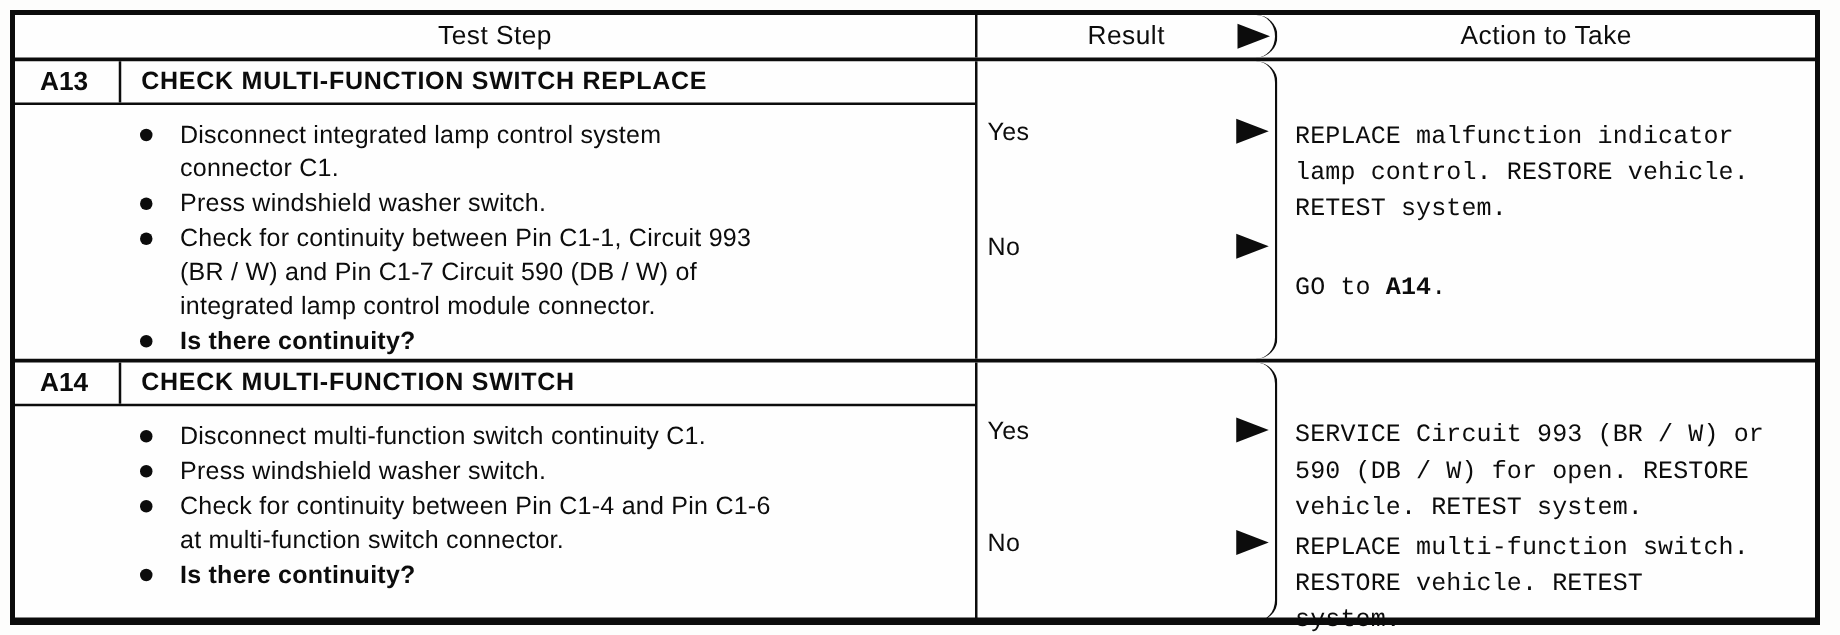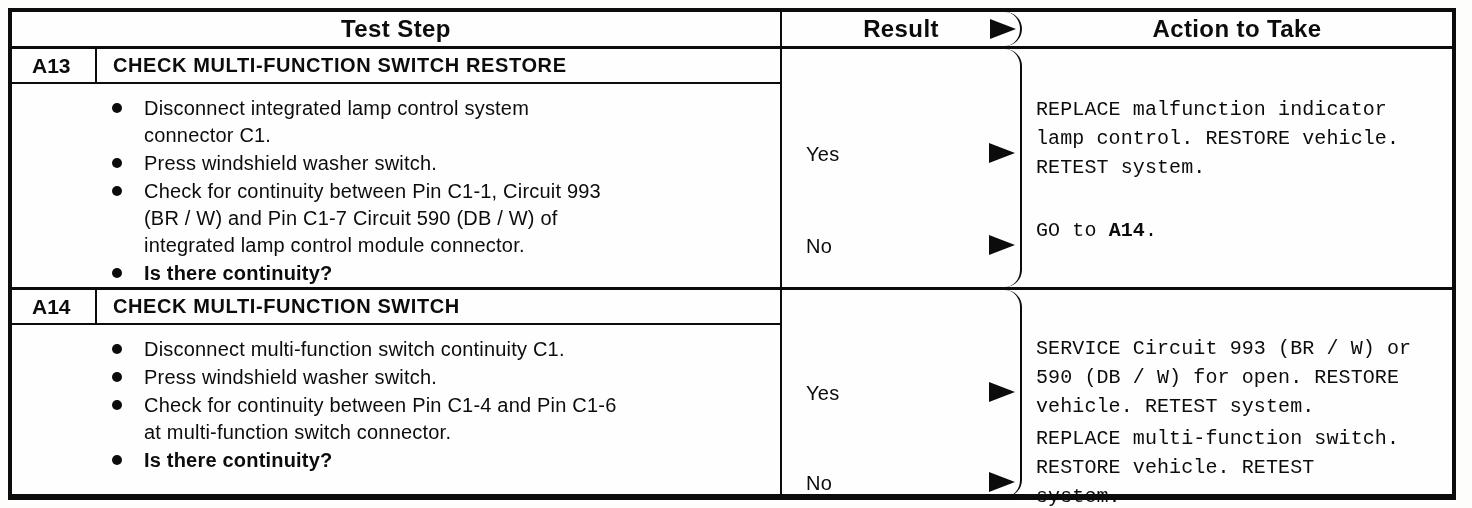--- a/index.html
+++ b/index.html
@@ -15,21 +15,21 @@
     box-sizing:border-box;background:#fefefe;
     border:4px solid #0c0c0c;border-bottom-width:6px;
   }
   .cell{box-sizing:border-box;}
   .col-step{width:770px;border-right:2px solid #0c0c0c;}
   .col-result{width:240px;border-right:2px solid #0c0c0c;position:relative;border-radius:17px;}
   .col-action{flex:1;position:relative;}
   
   .hdr{display:flex;height:34px;border-bottom:3px solid #0c0c0c;}
   .hdr-cell{display:flex;align-items:center;justify-content:center;position:relative;}
-  .hdr-label{font-weight:bold;font-size:24px;letter-spacing:.4px;}
+  .hdr-label{font-weight:normal;font-size:21px;letter-spacing:.4px;}
   .hdr-arrow{position:absolute;right:4px;top:50%;transform:translateY(-50%);}
   
   .arrow{width:0;height:0;display:inline-block;
     border-top:10px solid transparent;border-bottom:10px solid transparent;
     border-left:26px solid #0c0c0c;}
   
   .row{display:flex;position:relative;}
   .row-a13{height:238px;border-bottom:3px solid #0c0c0c;}
   .row-a14{height:207px;}
   .band{display:flex;align-items:center;height:35px;box-sizing:border-box;
@@ -37,21 +37,21 @@
   .stepid{width:85px;height:100%;box-sizing:border-box;flex:0 0 85px;
     border-right:2px solid #0c0c0c;display:flex;align-items:center;
     padding-left:20px;font-weight:bold;font-size:21px;}
   .steptitle{padding-left:16px;font-weight:bold;font-size:20px;letter-spacing:.6px;white-space:nowrap;}
   .bullets{padding:11px 0 0 100px;}
   .bullet{display:flex;align-items:flex-start;margin-bottom:1px;}
   .dot{flex:0 0 10px;width:10px;height:10px;border-radius:50%;background:#0c0c0c;margin-top:8px;}
   .btext{padding-left:22px;font-size:20px;line-height:27px;white-space:pre-line;letter-spacing:.2px;}
   .bullet.strong .btext{font-weight:bold;}
   
-  .outcome{position:absolute;left:24px;right:0;height:22px;margin-top:48px;}
+  .outcome{position:absolute;left:8px;right:0;height:22px;}
   .rlabel{font-size:20px;letter-spacing:.3px;}
   .outcome .arrow{position:absolute;right:5px;top:0;}
   .action{position:absolute;left:14px;right:4px;font-size:20px;line-height:29px;
     white-space:pre-line;letter-spacing:.1px;font-family:Liberation Mono, monospace;}
   .b{font-weight:bold;}
   .t1{top:46px;} .t2{top:138px;}
   .u1{top:44px;} .u2{top:134px;}
 </style>
 </head>
 <body>
@@ -69,21 +69,21 @@
       </div>
       <div class="cell col-action hdr-cell">
         <span class="hdr-label">Action to Take</span>
       </div>
     </div>
 
     <div class="row row-a13">
       <div class="cell col-step">
         <div class="band">
           <div class="stepid">A13</div>
-          <div class="steptitle">CHECK MULTI-FUNCTION SWITCH RESTORE</div>
+          <div class="steptitle">CHECK MULTI-FUNCTION SWITCH REPLACE</div>
         </div>
         <div class="bullets">
           <div class="bullet">
             <span class="dot"></span>
             <span class="btext">Disconnect integrated lamp control system
 connector C1.</span>
           </div>
           <div class="bullet">
             <span class="dot"></span>
             <span class="btext">Press windshield washer switch.</span>

